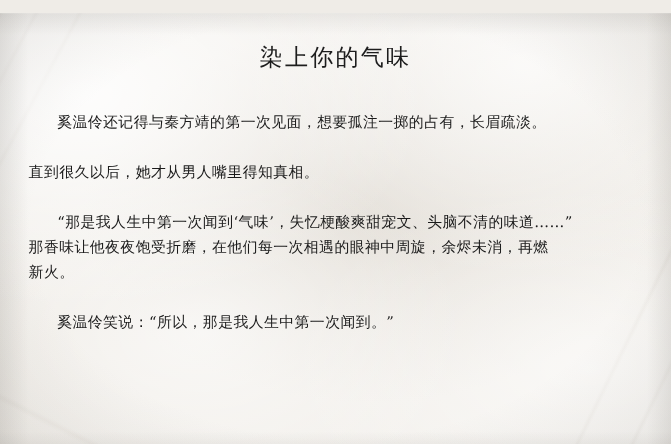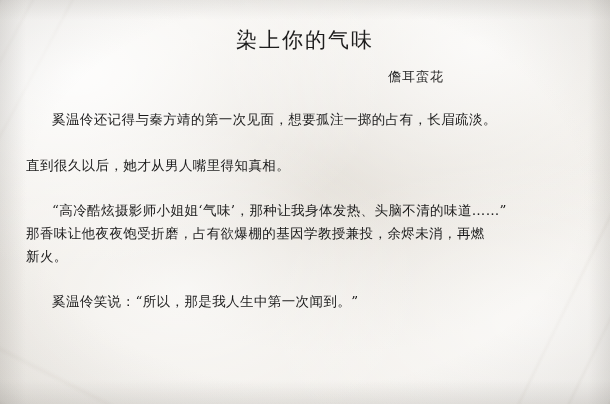--- a/index.html
+++ b/index.html
@@ -44,21 +44,21 @@
       linear-gradient(to left, rgba(140,136,130,0.16) 0px, rgba(140,136,130,0) 22px),
       linear-gradient(to bottom, rgba(140,136,130,0.14) 0px, rgba(140,136,130,0) 20px),
       linear-gradient(to top, rgba(140,136,130,0.16) 0px, rgba(140,136,130,0) 24px);
   }
   .content {
     position: relative;
     z-index: 2;
     padding: 0 26px;
   }
   .doc-title {
-    margin: 0;
+    margin: 12px;
     padding-top: 26px;
     text-align: center;
     font-family: Liberation Mono, monospace;
     font-size: 21px;
     font-weight: 400;
     letter-spacing: 2px;
     color: #1d1d1d;
   }
   .byline {
     margin: 14px 0 0 0;
@@ -86,36 +86,35 @@
   .p1 { margin-top: 20px; }
 </style>
 </head>
 <body>
 
 <div class="page">
   <div class="content">
 
     <h1 class="doc-title">染上你的气味</h1>
 
-    <div class="byline">儋耳蛮花</div>
 
 
     <div class="gap-lg"></div>
 
     <div class="body-block">
       <span class="indent"></span><span>奚温伶还记得与秦方靖的第一次见面，想要孤注一掷的占有，长眉疏淡。</span><br>
       <br>
       <span>直到很久以后，她才从男人嘴里得知真相。</span>
     </div>
 
     <div class="gap-lg"></div>
 
     <div class="body-block">
-      <span class="indent"></span><span>“高冷酷炫摄影师小姐姐‘气味’，那种让我身体发热、头脑不清的味道……”</span><br>
-      <span>那香味让他夜夜饱受折磨，占有欲爆棚的基因学教授兼投，余烬未消，再燃</span><br>
+      <span class="indent"></span><span>“那是我人生中第一次闻到‘气味’，失忆梗酸爽甜宠文、头脑不清的味道……”</span><br>
+      <span>那香味让他夜夜饱受折磨，在他们每一次相遇的眼神中周旋，余烬未消，再燃</span><br>
       <span>新火。</span>
     </div>
 
     <div class="gap-lg"></div>
 
     <div class="body-block">
       <span class="indent"></span><span>奚温伶笑说：“所以，那是我人生中第一次闻到。”</span><br>
     </div>
 
   </div>

